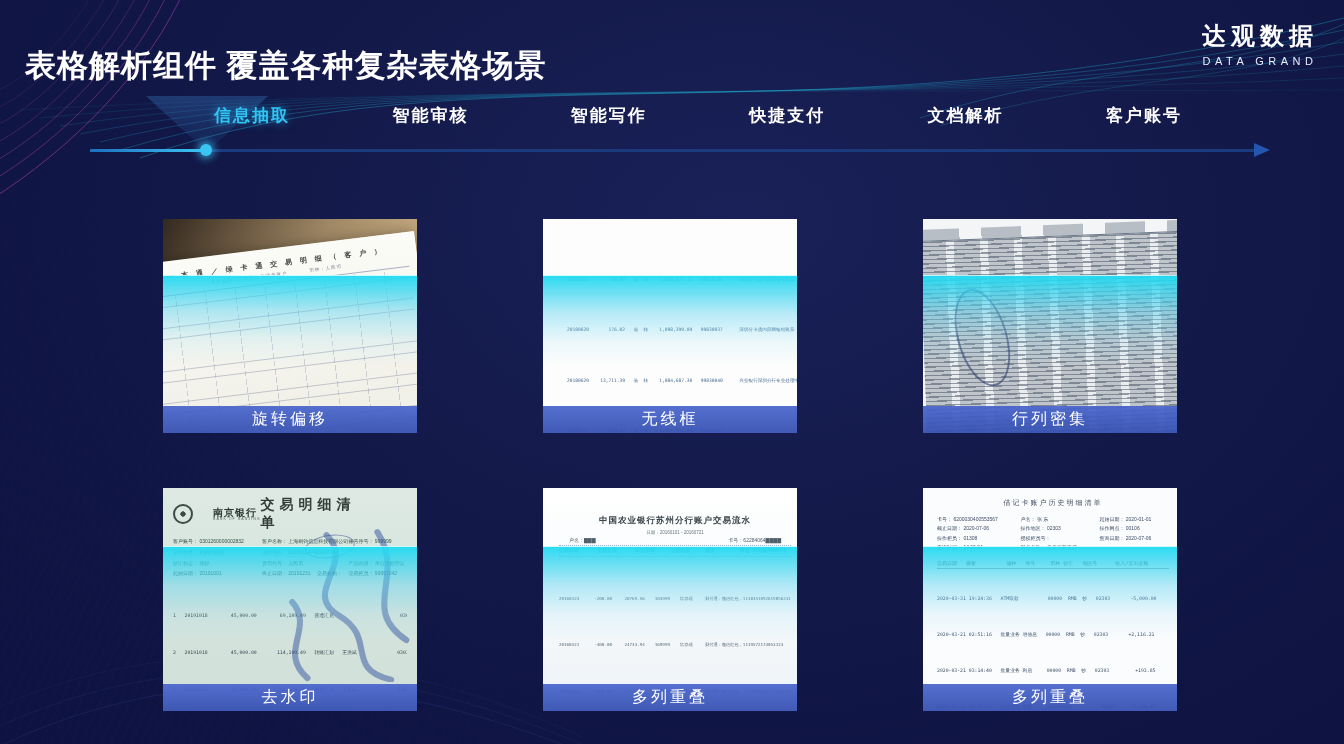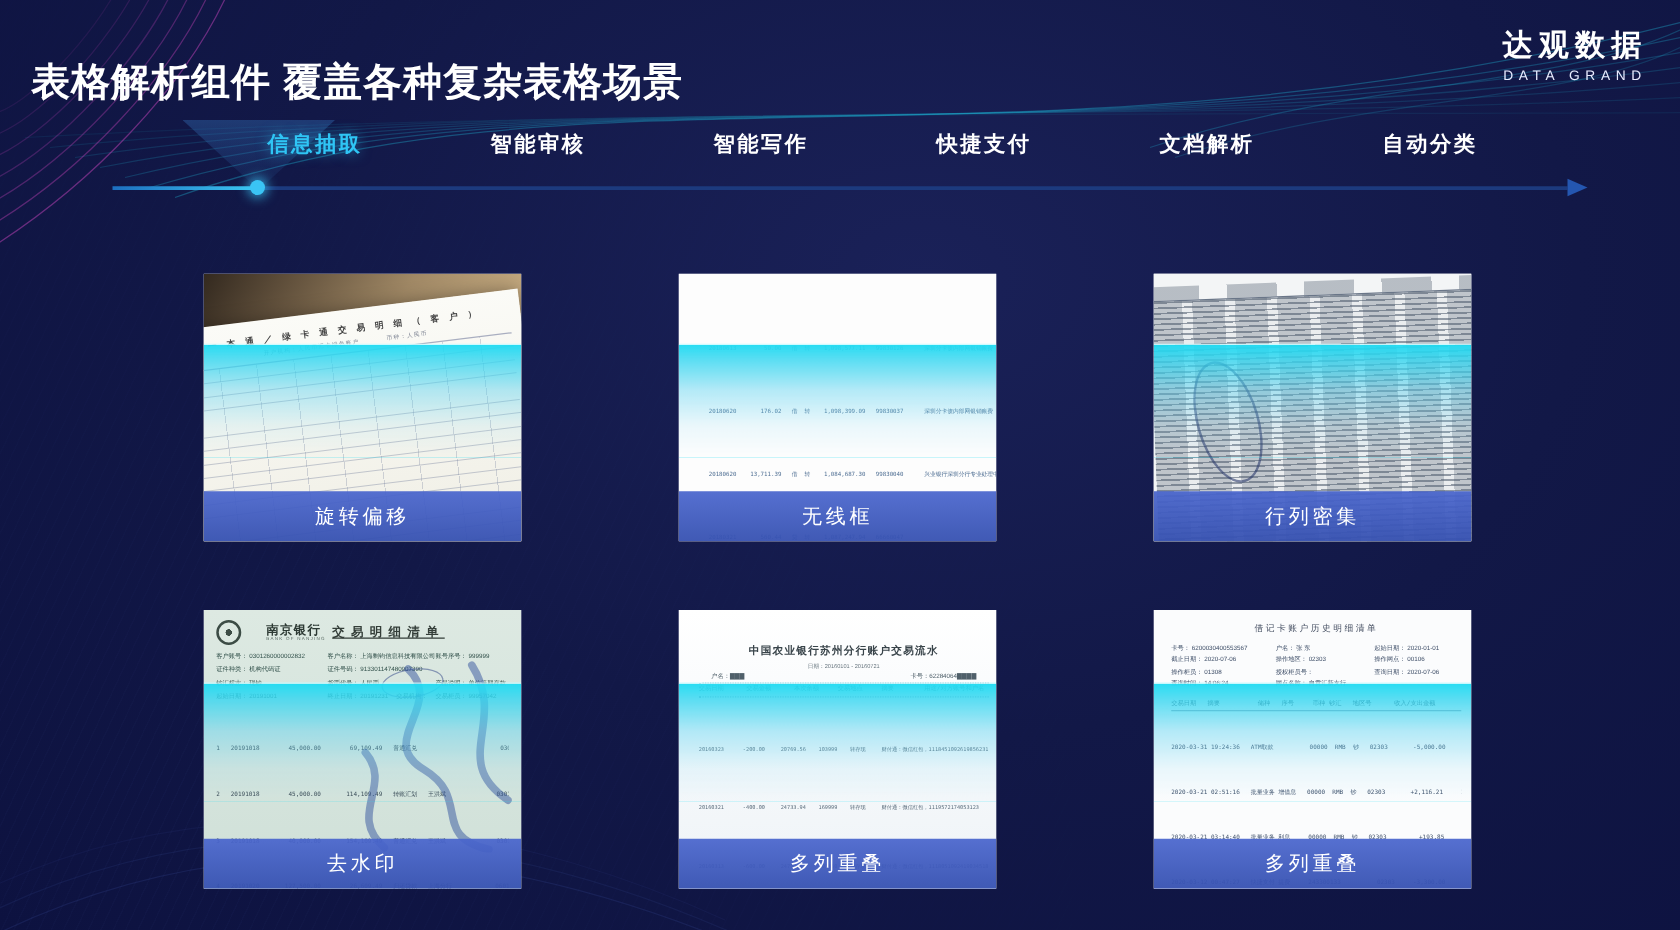--- a/index.html
+++ b/index.html
@@ -32,21 +32,21 @@
   .arrow{position:absolute;right:0;top:-5px;width:0;height:0;
     border-left:16px solid #2456b0;border-top:7px solid transparent;border-bottom:7px solid transparent;}
   
   .grid{position:absolute;left:123px;top:203px;display:grid;
     grid-template-columns:repeat(3,334px);grid-template-rows:246px 255px;gap:23px 46px;}
   .card{position:relative;overflow:hidden;background:#fff;}
   .scan{position:absolute;left:0;right:0;top:26%;height:42%;pointer-events:none;
     background:linear-gradient(180deg, rgba(32,219,242,.96) 0%, rgba(50,214,240,.82) 12%,
       rgba(90,210,240,.45) 40%, rgba(130,216,242,.15) 72%, rgba(160,222,245,0) 100%);
     border-top:1px solid rgba(200,250,255,.85);}
-  .caption{position:absolute;left:0;right:0;bottom:0;height:40px;display:flex;align-items:center;
+  .caption{position:absolute;left:0;right:0;bottom:0;height:27px;display:flex;align-items:center;
     justify-content:center;background:linear-gradient(180deg, rgba(73,101,205,.93), rgba(54,81,177,.95));
     color:#fff;font-size:16px;letter-spacing:3px;}
   .mono{font-family:"DejaVu Sans Mono","DejaVu Sans",monospace;white-space:pre;overflow:hidden;}
   
   .wood{position:absolute;inset:0;
     background:linear-gradient(118deg,#33291f 0%,#63523d 20%,#a08865 46%,#c3a87e 70%,#d5bd94 100%);}
   .paper1{position:absolute;left:-5%;top:13%;width:112%;height:140%;
     background:linear-gradient(180deg,#fbfbf7,#e9e7da);transform:rotate(-7deg);
     box-shadow:0 2px 16px rgba(0,0,0,.45);padding-top:11px;text-align:center;color:#444;}
   .paper1 .t{font-size:7px;letter-spacing:3px;font-weight:bold;}
@@ -67,21 +67,21 @@
   .stamp3{position:absolute;left:17%;top:33%;width:46px;height:96px;border:2px solid rgba(45,60,110,.6);
     border-radius:50%;transform:rotate(-14deg);}
   
   .doc4{position:absolute;inset:0;background:linear-gradient(180deg,#dde9e2,#cfe0d8);padding:8px 10px 0;color:#31504a;}
   .hdr4{display:flex;align-items:center;}
   .logo4{width:16px;height:16px;border:2px solid #3c4c45;border-radius:50%;flex:none;
     background:radial-gradient(circle,#3c4c45 22%,transparent 24%);}
   .bank4{margin-left:20px;line-height:1.1;}
   .bank4 .cn{font-size:10px;font-weight:bold;color:#2d3a34;letter-spacing:1px;}
   .bank4 .en{font-size:3.6px;color:#5a6a63;letter-spacing:1px;}
-  .title4{flex:1;text-align:center;font-size:10px;font-weight:bold;color:#333d38;letter-spacing:5px;margin-right:46px;text-decoration:underline;}
+  .title4{flex:1;font-size:14px;font-weight:bold;color:#333d38;letter-spacing:5px;margin-right:46px;}
   .fields4{display:grid;grid-template-columns:38% 37% 25%;font-size:5px;line-height:2.15;margin-top:4px;}
   .rows4{margin-top:7px;font-size:4.8px;line-height:2.55;color:#3a4a55;}
   .stamp4{position:absolute;left:56%;top:21%;width:48px;height:21px;border:1.5px solid rgba(60,80,140,.55);
     border-radius:50%;transform:rotate(-8deg);}
   .wm4{position:absolute;inset:0;pointer-events:none;}
   
   .doc5{position:absolute;inset:0;background:linear-gradient(180deg,#fff,#eef3f7);padding:27px 6px 0 16px;color:#50606a;}
   .title5{text-align:center;font-size:8.5px;font-weight:bold;color:#39444a;letter-spacing:1px;}
   .sub5{text-align:center;font-size:4.5px;color:#68767f;margin:3px 0 2px;}
   .meta5{display:flex;justify-content:space-between;font-size:5px;padding:0 10px;}
@@ -136,21 +136,21 @@
   </div>
 
   <div class="beam"></div>
 
   <nav class="tabs">
     <span class="tab active">信息抽取</span>
     <span class="tab">智能审核</span>
     <span class="tab">智能写作</span>
     <span class="tab">快捷支付</span>
     <span class="tab">文档解析</span>
-    <span class="tab">自动分类</span>
+    <span class="tab">客户账号</span>
   </nav>
 
   <div class="timeline">
     <div class="line-bright"></div>
     <div class="line-dim"></div>
     <div class="dot"></div>
     <div class="arrow"></div>
   </div>
 
   <main class="grid">

